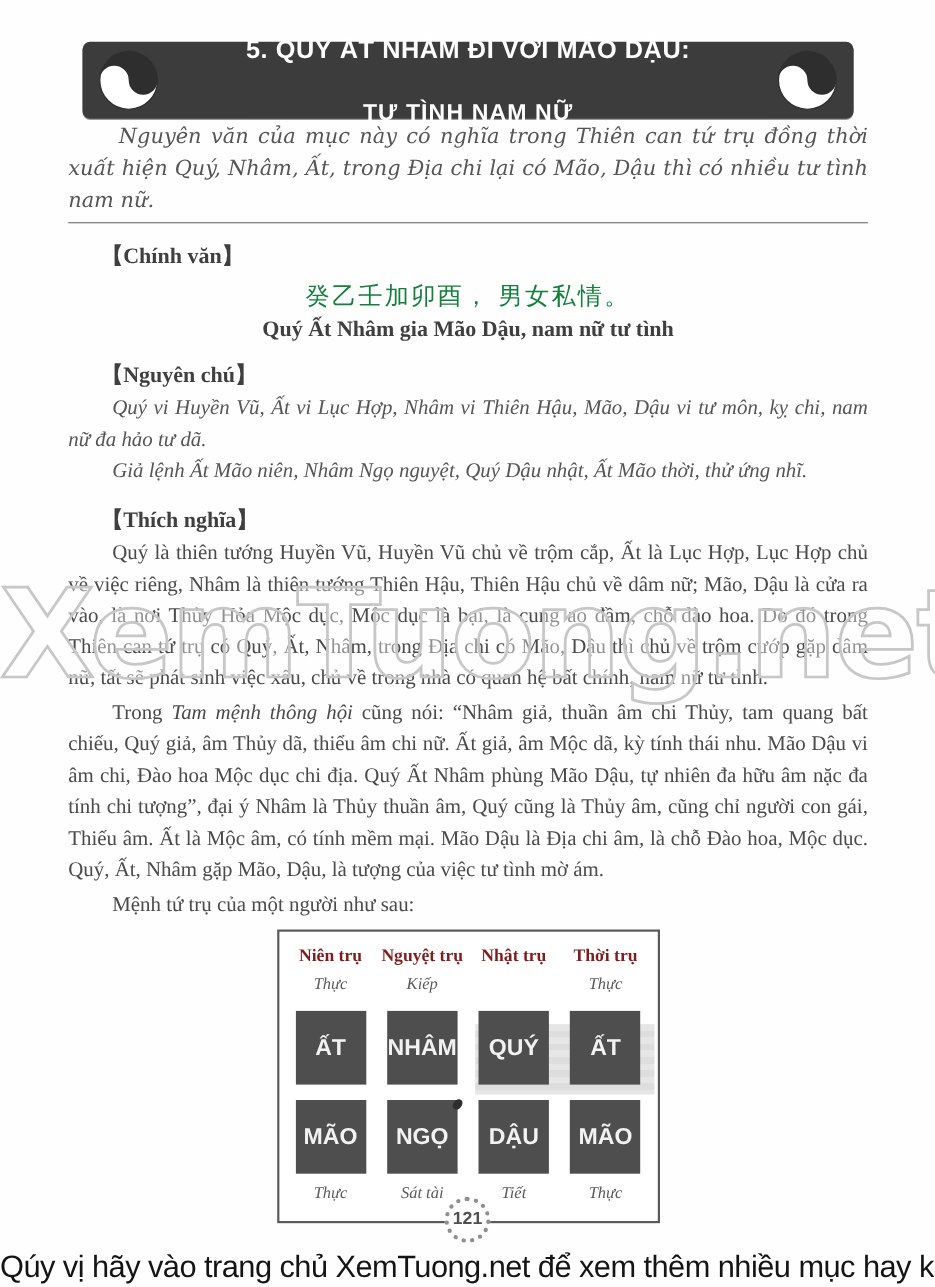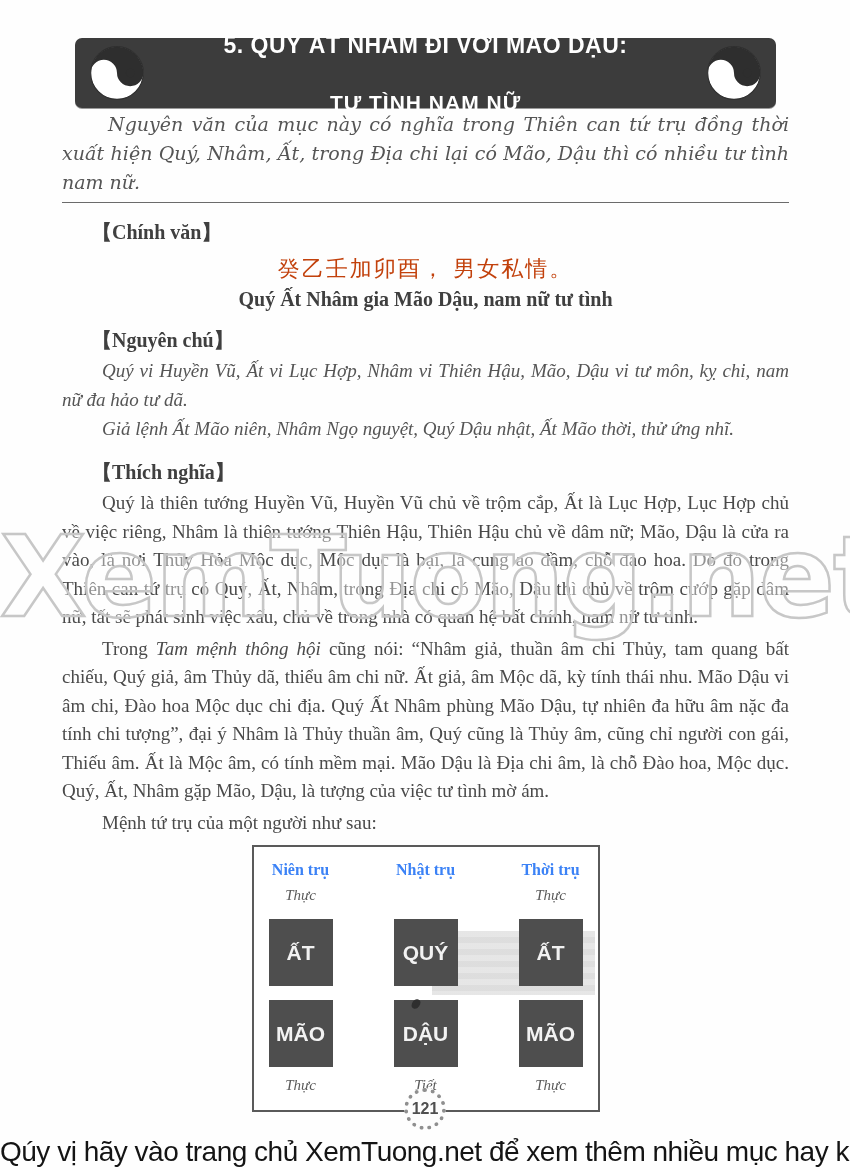--- a/index.html
+++ b/index.html
@@ -34,21 +34,21 @@
     text-indent:46px; color:#555;
   }
   .rule { border:none; border-top:1.5px solid #6b6b6b; margin:5px 0 0 0; }
 
   .sec-heading {
     font-size:20px; font-weight:bold; color:#3f3f3f;
     margin:16px 0 2px 30px; font-family:"Liberation Serif", serif;
   }
   .chinese {
     text-align:center; font-size:22px; letter-spacing:2px;
-    color:#c2410c; margin:8px 0 4px 0;
+    color:#15803d; margin:8px 0 4px 0;
   }
   .verse-vn {
     text-align:center; font-size:20px; font-weight:bold;
     color:#3f3f3f; margin:2px 0 2px 0;
   }
   .italic-para {
     font-style:italic; font-size:19px; line-height:29px;
     text-align:justify; text-indent:40px; color:#555;
   }
   .body-para {
@@ -69,21 +69,21 @@
     position:absolute; top:84px; left:178px; right:3px; height:64px;
     background:repeating-linear-gradient(180deg,#d2d2d2 0 6px,#c2c2c2 6px 12px);
     opacity:.55; z-index:0;
   }
   .scan-speck {
     position:absolute; top:152px; left:158px; width:8px; height:10px;
     background:#2e2e2e; border-radius:60% 40% 60% 40%; transform:rotate(18deg);
     z-index:2;
   }
   .pcol { position:relative; z-index:1; width:78px; display:flex; flex-direction:column; align-items:center; }
-  .pcol-header { font-weight:bold; font-size:16px; color:#3b82f6; white-space:nowrap; }
+  .pcol-header { font-weight:bold; font-size:16px; color:#7f1d1d; white-space:nowrap; }
   .god-top, .god-bottom {
     font-style:italic; font-size:15px; color:#5a5a5a;
     height:24px; margin-top:8px; white-space:nowrap;
   }
   .god-bottom { margin-top:10px; height:auto; }
   .cell-box {
     width:64px; height:67px; background:#4e4e4e;
     color:#f2f2f2; font-family:"Liberation Sans", sans-serif;
     font-weight:bold; font-size:21px;
     display:flex; align-items:center; justify-content:center;
@@ -166,20 +166,27 @@
       <div class="scan-speck"></div>
 
       <div class="pcol">
         <div class="pcol-header">Niên trụ</div>
         <div class="god-top">Thực</div>
         <div class="cell-box stem">ẤT</div>
         <div class="cell-box branch">MÃO</div>
         <div class="god-bottom">Thực</div>
       </div>
 
+      <div class="pcol">
+        <div class="pcol-header">Nguyệt trụ</div>
+        <div class="god-top">Kiếp</div>
+        <div class="cell-box stem">NHÂM</div>
+        <div class="cell-box branch">NGỌ</div>
+        <div class="god-bottom">Sát tài</div>
+      </div>
 
       <div class="pcol">
         <div class="pcol-header">Nhật trụ</div>
         <div class="god-top"></div>
         <div class="cell-box stem">QUÝ</div>
         <div class="cell-box branch">DẬU</div>
         <div class="god-bottom">Tiết</div>
       </div>
 
       <div class="pcol">

